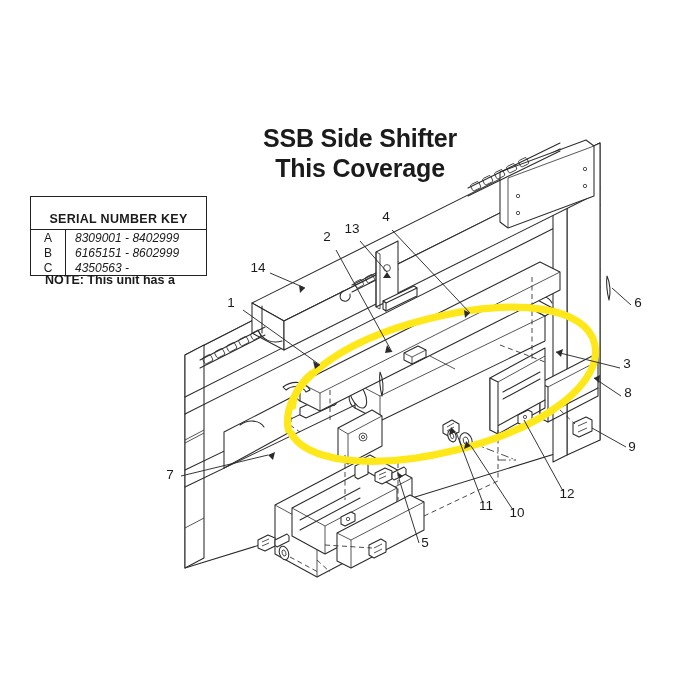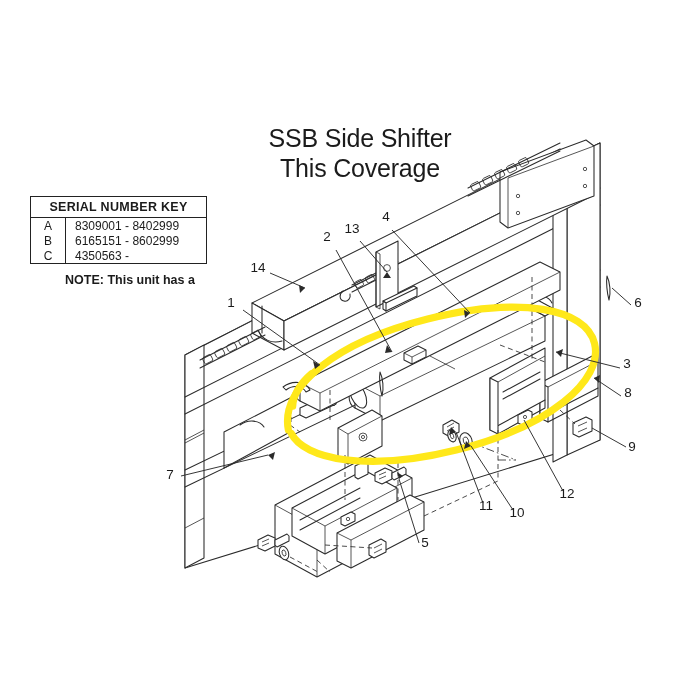--- a/index.html
+++ b/index.html
@@ -10,46 +10,46 @@
     color:#1a1a1a;
   }
   #page{position:absolute;inset:0;}
 
   
   .title-block{
     position:absolute; left:200px; top:124px; width:320px;
     text-align:center; line-height:1.18;
   }
   .title-line{
-    font-size:25px; font-weight:normal; letter-spacing:-0.2px;
+    font-size:25px; font-weight:bold; letter-spacing:-0.2px;
     color:#1b1b1b; white-space:nowrap;
   }
 
   
   .sn-table{
     position:absolute; left:30px; top:196px; width:175px;
     border:1.6px solid #222; background:#fff;
     border-collapse:collapse;
   }
-  .sn-table table{border-collapse:collapse;width:100%;}
+  .sn-table table{border-collapse:collapse;width:100%;margin-top:12px;}
   .sn-head td{
     border-bottom:1.6px solid #222;
     text-align:center; font-size:12.5px; font-weight:bold;
     letter-spacing:0.3px; padding:3px 0 3px 0; color:#1b1b1b;
   }
   .sn-row td{font-size:12px;padding:0.5px 0;color:#1b1b1b;}
   .sn-row td.k{
     width:34px; text-align:center; border-right:1.6px solid #222;
     font-weight:normal;
   }
-  .sn-row td.v{padding-left:9px; white-space:nowrap;}
+  .sn-row td.v{padding-left:9px; white-space:nowrap;font-style:italic;}
 
   .note-block{
     position:absolute; left:45px; top:272px; width:170px;
-    font-size:12.5px; font-weight:bold; line-height:1.28; color:#1b1b1b;text-align:center;
+    font-size:12.5px; font-weight:bold; line-height:1.28; color:#1b1b1b;
   }
 
   
   #art{position:absolute;left:0;top:0;width:700px;height:700px;}
   .cal{font-size:13.5px;font-family:"Liberation Sans","DejaVu Sans",sans-serif;fill:#1b1b1b;}
 </style>
 </head>
 <body>
 
 <div id="page">

